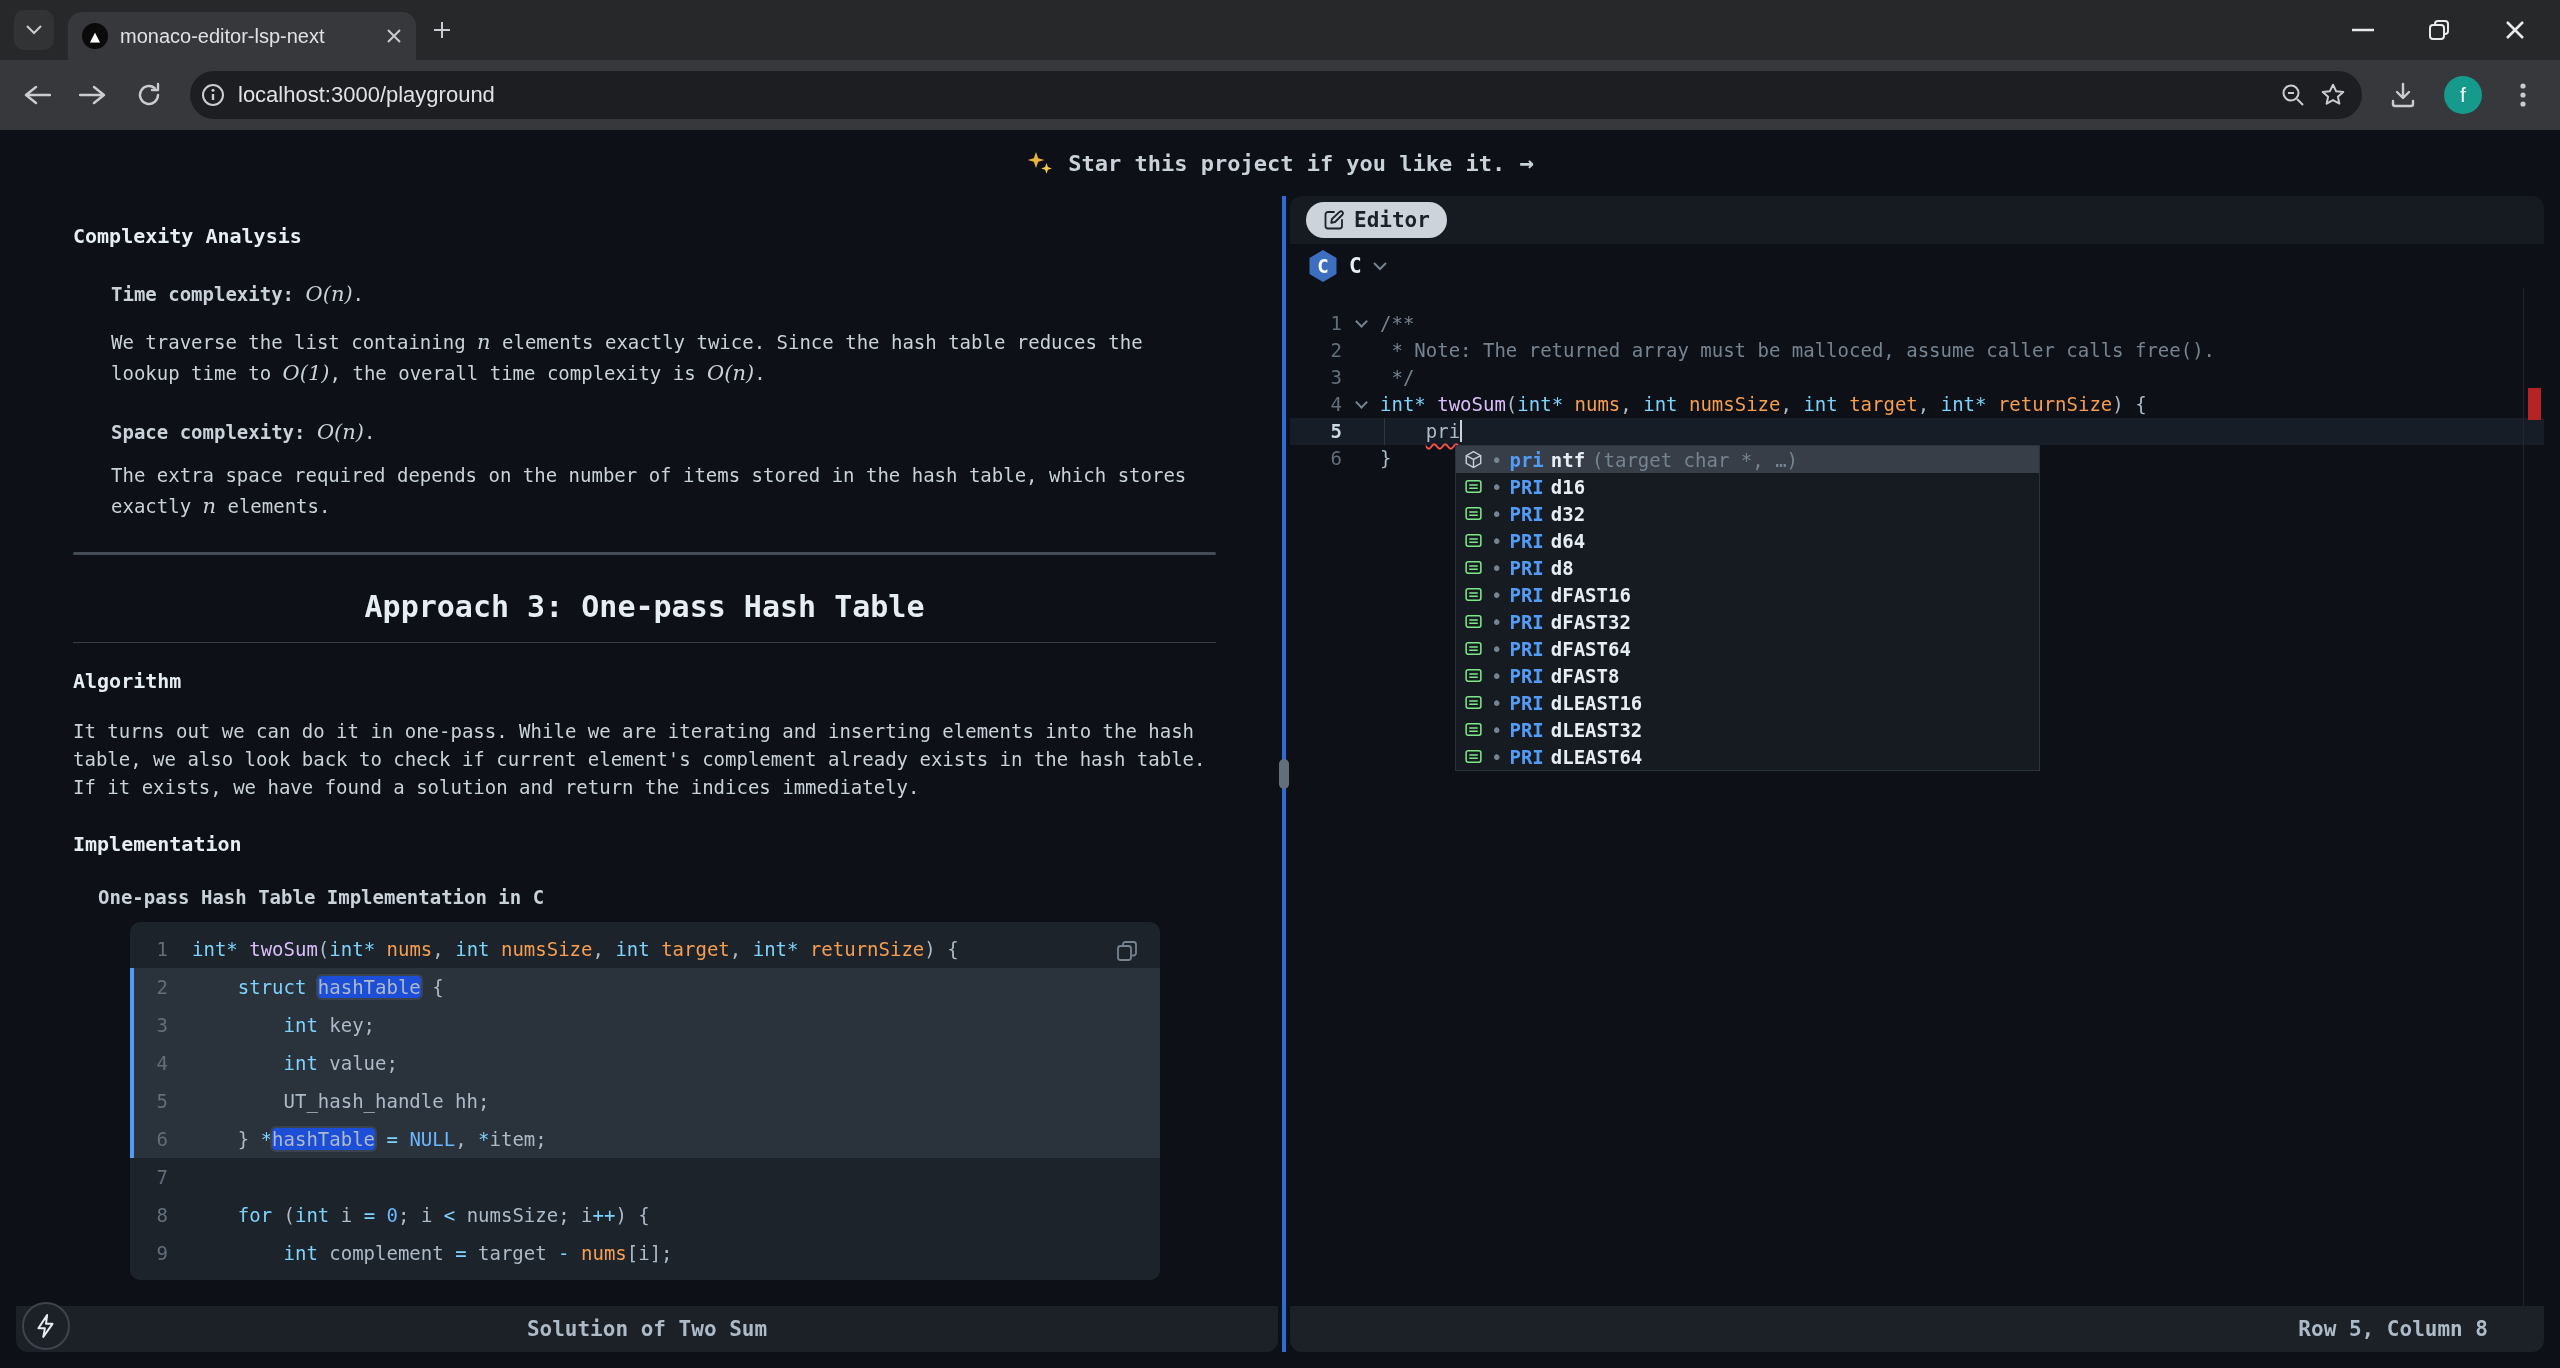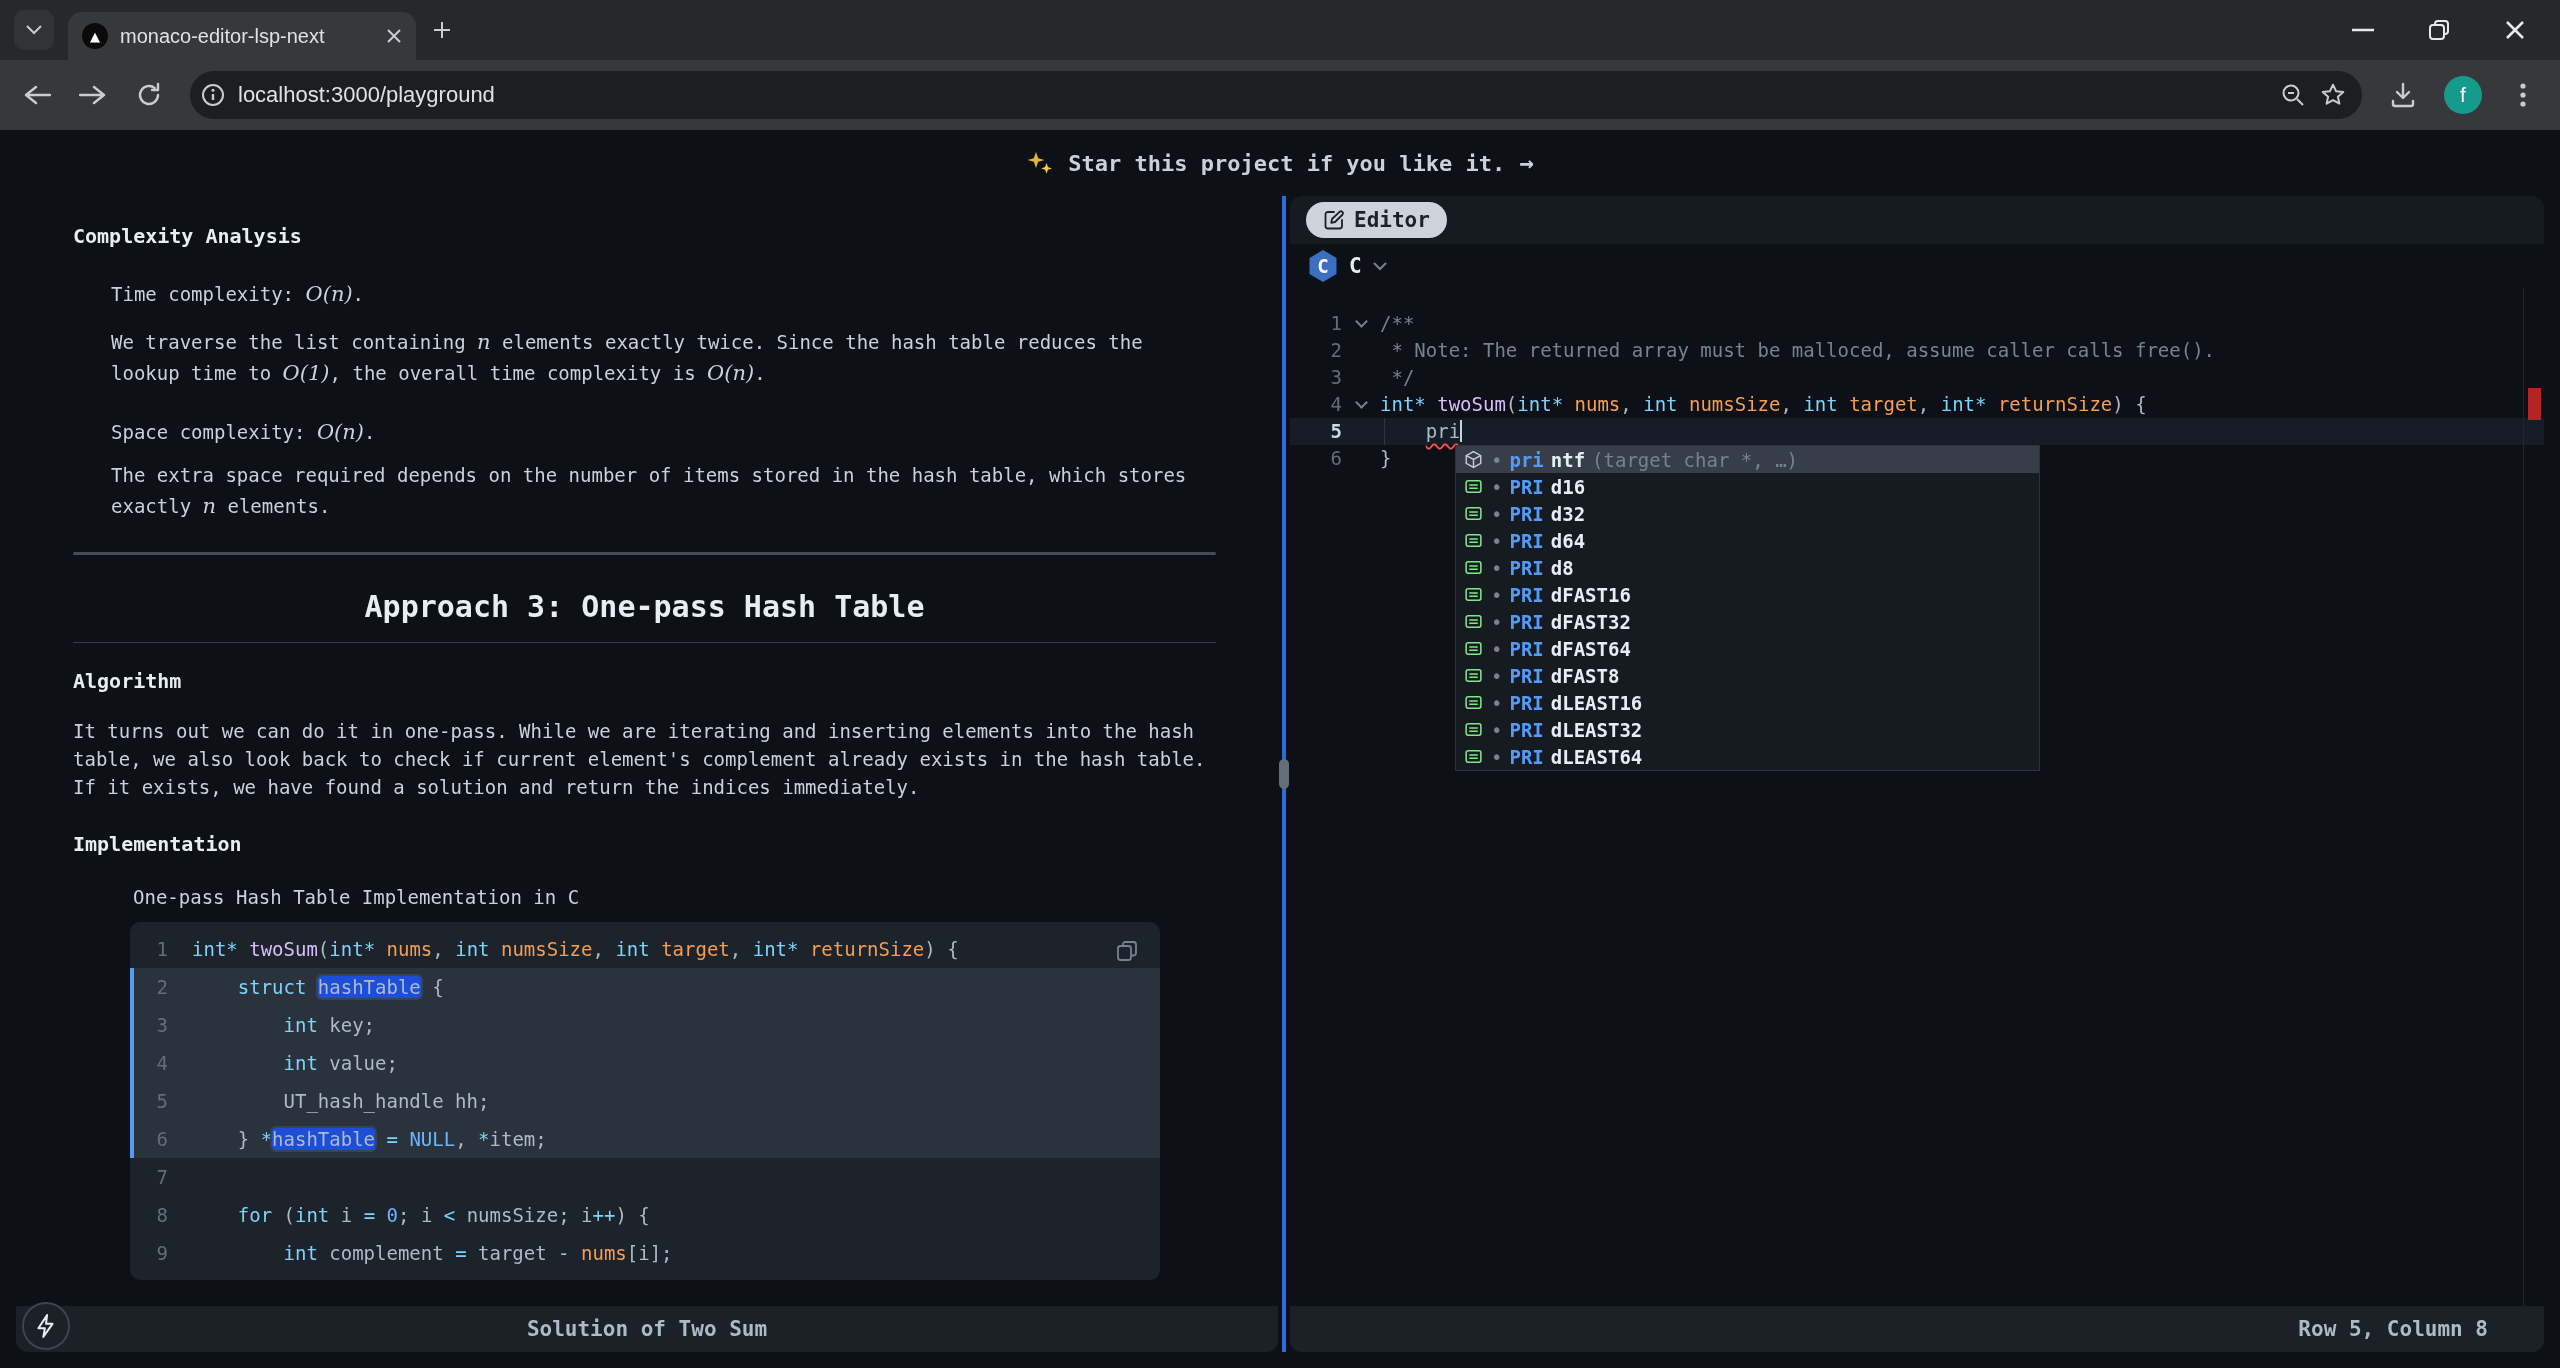--- a/index.html
+++ b/index.html
@@ -49,26 +49,26 @@
   
   .doc-body { flex:1; overflow:hidden; padding:25px 62px 0 57px; color:#c9d1d9; font-size:19px; position:relative; }
   .doc-body h3 { color:#e6edf3; font-size:20px; line-height:30px; font-weight:bold; }
   .doc-body h2 { color:#e6edf3; font-size:30px; line-height:34px; font-weight:bold; margin-top:35px; padding-bottom:18px; border-bottom:1px solid #373e47;text-align:center; }
   .b-ind { margin-left:38px; width:1100px; }
   .b-ind .p1 { margin-top:28px; line-height:31px; }
   .b-ind .p2 { margin-top:17px; line-height:31px; }
   .b-ind .p3 { margin-top:28px; line-height:31px; }
   .b-ind .p4 { margin-top:12px; line-height:31px; }
   .p-alg { margin-top:21px; line-height:28px; width:1150px; }
-  .sg-b { font-weight:normal; color:#c9d1d9; }
+  .sg-b { font-weight:bold; color:#c9d1d9; }
   .sg-m { font-family:"DejaVu Serif",serif; font-style:italic; font-size:21px; }
   hr.sep { border:none; height:3px; border-radius:2px; background:#444c56; margin-top:30px; }
   .h-alg { margin-top:23px; }
   .h-impl { margin-top:28px; }
-  .code-caption { margin-top:26px; margin-left:60px; font-weight:normal; font-size:19px; color:#c9d1d9; line-height:24px; }
+  .code-caption { margin-top:26px; margin-left:25px; font-weight:bold; font-size:19px; color:#c9d1d9; line-height:24px; }
 
   .codeblock { position:relative; margin:13px 0 0 57px; width:1030px; background:#1c232b; border-radius:10px; padding:8px 0; font-size:19px; }
   .clrow { display:flex; height:38px; line-height:38px; white-space:pre; }
   .clrow.hl { background:#2a323c; box-shadow:inset 4px 0 0 #539bf5; }
   .cnum { width:38px; text-align:right; color:#636e7b; flex:0 0 auto; }
   .ccode { padding-left:24px; }
   .whl { background:#1d4ed8; border-radius:4px; box-shadow:0 0 0 2px #3a434e; }
   .copy-btn { position:absolute; top:12px; right:16px; width:34px; height:34px; display:flex; align-items:center; justify-content:center; border-radius:8px; }
 
   .tk-d { color:#adbac7; } .tk-k { color:#7dd3fc; } .tk-f { color:#dcbdfb; }

